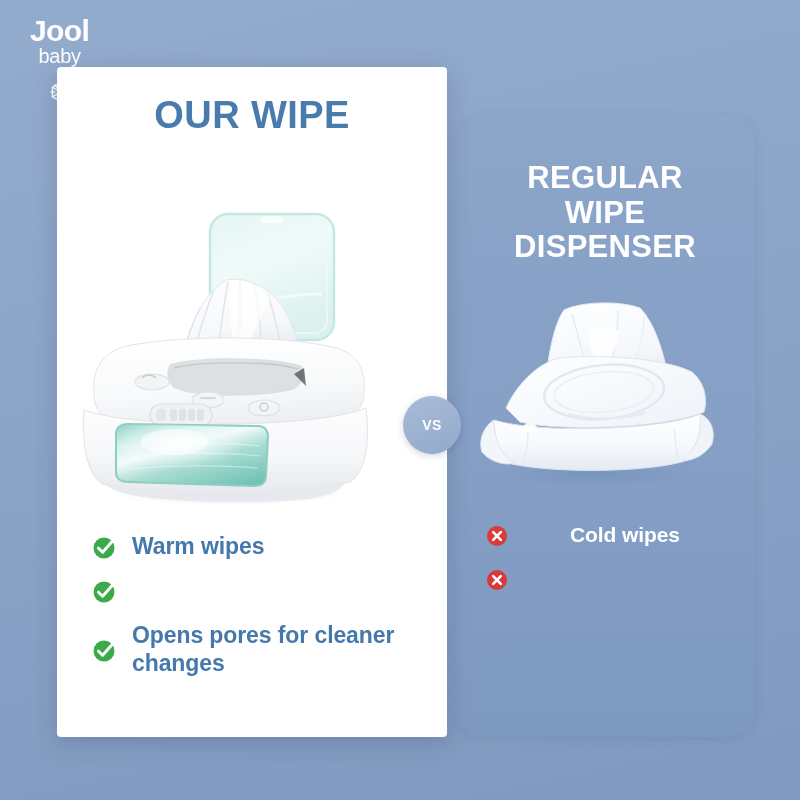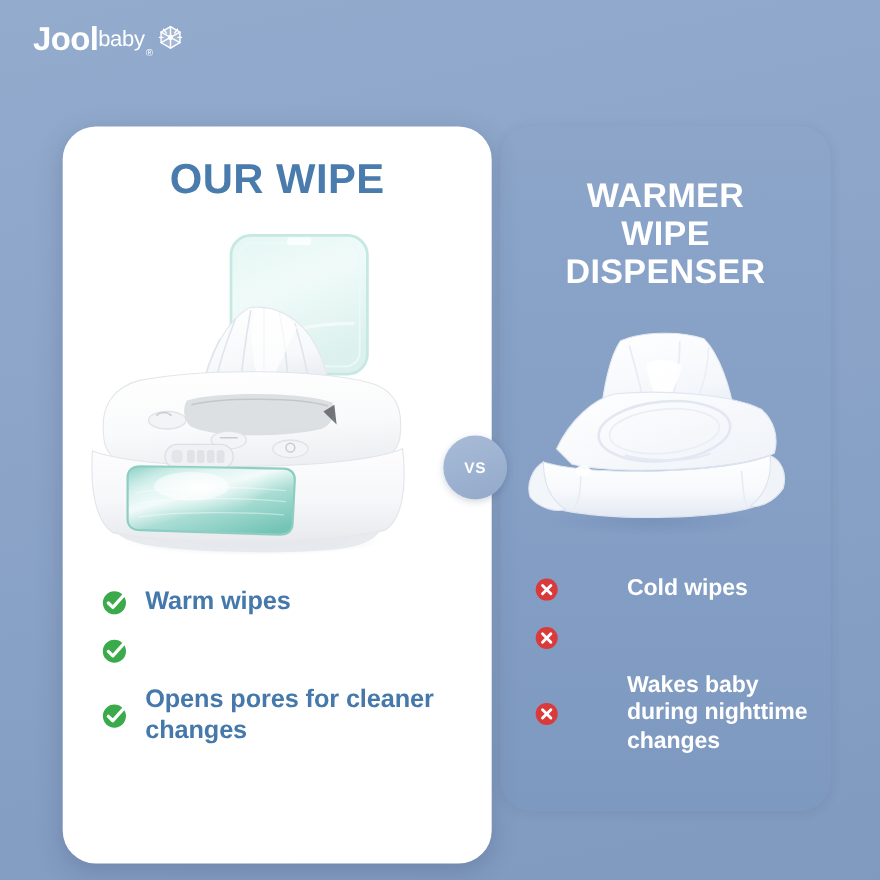--- a/index.html
+++ b/index.html
@@ -16,20 +16,21 @@
     background: linear-gradient(168deg, #93abcd 0%, #8ba4c8 42%, #8099bf 100%);
     overflow: hidden;
   }
 
   
   .logo {
     position: absolute;
     left: 30px; top: 16px;
     display: flex; align-items: center;
     height: 40px;
+    flex-direction: column;
   }
   .logo-jool {
     font-size: 30px; font-weight: 700; color: #ffffff;
     letter-spacing: -0.6px; line-height: 1;
   }
   .logo-baby {
     font-size: 20px; font-weight: 400; color: #ffffff;
     letter-spacing: -0.3px; line-height: 1;
   }
   .logo-reg {
@@ -47,23 +48,22 @@
     background: linear-gradient(180deg, #8ca5c9 0%, #86a0c6 45%, #7e99c0 100%);
     box-shadow: 0 2px 10px rgba(60,80,110,0.13);
   }
 
   
   .card-left {
     position: absolute;
     left: 57px; top: 67px;
     width: 390px; height: 670px;
     background: #ffffff;
-    border-radius: 30px;
+    border-radius: 4px;
     box-shadow: 0 6px 22px rgba(55,75,105,0.26);
-    margin-top: 48px;
   }
 
   
   .title-left {
     position: absolute;
     left: 0; top: 28px; width: 100%;
     text-align: center;
     color: #4a7bad;
     font-size: 38px; font-weight: 700;
     line-height: 1.06;
@@ -150,21 +150,21 @@
           <path d="M13 3.2 L13 22.8 M4.4 8.2 L21.6 17.8 M21.6 8.2 L4.4 17.8"></path>
           <path d="M6.6 5.6 L9.2 9.0 M19.4 5.6 L16.8 9.0 M3.0 13 L6.2 13 M23 13 L19.8 13"></path>
         </g>
         <circle cx="13" cy="13" r="2.3" fill="#ffffff"></circle>
       </svg>
     </span>
   </div>
 
   <div class="panel-right">
     <div class="title-right">
-      <div>WARMER</div>
+      <div>REGULAR</div>
       <div>WIPE</div>
       <div>DISPENSER</div>
     </div>
   </div>
 
   <div class="pouch">
     <svg width="248" height="196" viewBox="0 0 248 196">
       <defs>
         <linearGradient id="pBody" x1="0" y1="0" x2="0" y2="1">
           <stop offset="0%" stop-color="#ffffff"></stop>
@@ -224,29 +224,20 @@
       </span>
       <span class="feat-text-right">Cold wipes</span>
     </div>
     <div class="feat">
       <span class="feat-icon">
         <svg width="22" height="22" viewBox="0 0 22 22">
           <circle cx="11" cy="11" r="10" fill="#d93a3a"></circle>
           <path d="M7.2 7.2 L14.8 14.8 M14.8 7.2 L7.2 14.8" stroke="#ffffff" stroke-width="2.6" stroke-linecap="round"></path>
         </svg>
       </span>
-    </div>
-    <div class="feat">
-      <span class="feat-icon">
-        <svg width="22" height="22" viewBox="0 0 22 22">
-          <circle cx="11" cy="11" r="10" fill="#d93a3a"></circle>
-          <path d="M7.2 7.2 L14.8 14.8 M14.8 7.2 L7.2 14.8" stroke="#ffffff" stroke-width="2.6" stroke-linecap="round"></path>
-        </svg>
-      </span>
-      <span class="feat-text-right">Wakes baby during nighttime changes</span>
     </div>
   </div>
 
   <div class="card-left">
     <div class="title-left">
       <div>OUR WIPE</div>
     </div>
   </div>
 
   <div class="warmer">

